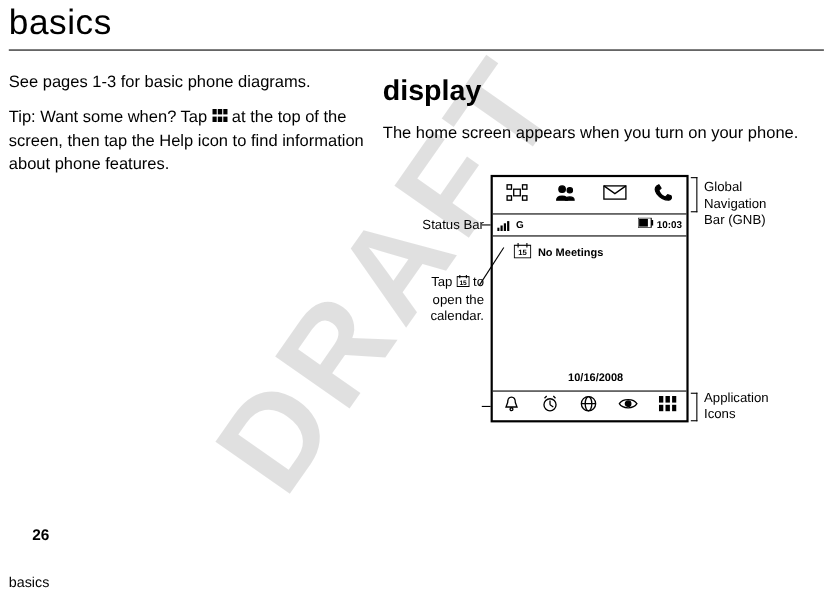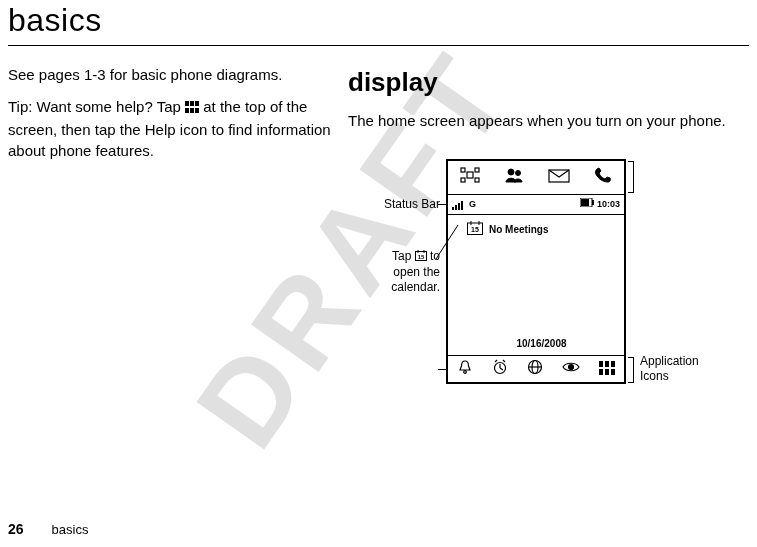--- a/index.html
+++ b/index.html
@@ -134,36 +134,37 @@
     background: #000;
   }
   .footer {
     position: absolute;
     bottom: 10px;
     left: 8px;
     font-size: 13px;
     display: flex;
     align-items: flex-end;
     gap: 28px;
+    flex-direction: column;
   }
   .footer .pagenum { font-weight: bold; font-size: 14px; }
 </style>
 </head>
 <body>
 
 <div class="watermark">DRAFT</div>
 
 <h1 class="page-title">basics</h1>
 
 <div class="columns">
 
   <div class="col-left">
     <p>See pages 1-3 for basic phone diagrams.</p>
     <p>
-      <span class="bold">Tip:</span><span> Want some help? Tap </span><span class="grid-icon"><svg width="14" height="12" viewBox="0 0 14 12">
+      <span class="bold">Tip:</span><span> Want some when? Tap </span><span class="grid-icon"><svg width="14" height="12" viewBox="0 0 14 12">
             <rect x="0" y="0" width="4" height="5" fill="#000"></rect>
             <rect x="5" y="0" width="4" height="5" fill="#000"></rect>
             <rect x="10" y="0" width="4" height="5" fill="#000"></rect>
             <rect x="0" y="7" width="4" height="5" fill="#000"></rect>
             <rect x="5" y="7" width="4" height="5" fill="#000"></rect>
             <rect x="10" y="7" width="4" height="5" fill="#000"></rect>
           </svg></span><span> at the top of the screen, then tap the </span><span class="bold">Help</span><span> icon to find information about phone features.</span>
     </p>
   </div>
 
@@ -184,20 +185,25 @@
               <line x1="3" y1="0" x2="3" y2="3" stroke="#000"></line>
               <line x1="9" y1="0" x2="9" y2="3" stroke="#000"></line>
               <text x="6" y="9" font-size="6" text-anchor="middle" font-family="Arial" font-weight="bold">15</text>
             </svg></span><span> to</span><br>
         <span>open the</span><br>
         <span>calendar.</span>
       </div>
 
       <div class="leader" style="left: 90px; top: 210px; width: 14px;"></div>
 
+      <div class="label label-right" style="left: 292px; top: 4px;">
+        <span>Global</span><br>
+        <span>Navigation</span><br>
+        <span>Bar (GNB)</span>
+      </div>
       <div style="position:absolute; left:280px; top:2px; width:6px; height:32px; border-top:1px solid #000; border-bottom:1px solid #000; border-right:1px solid #000;"></div>
 
       <div class="label label-right" style="left: 292px; top: 195px;">
         <span>Application</span><br>
         <span>Icons</span>
       </div>
       <div style="position:absolute; left:280px; top:198px; width:6px; height:26px; border-top:1px solid #000; border-bottom:1px solid #000; border-right:1px solid #000;"></div>
 
       <div class="phone-outer">
         <div class="gnb">

